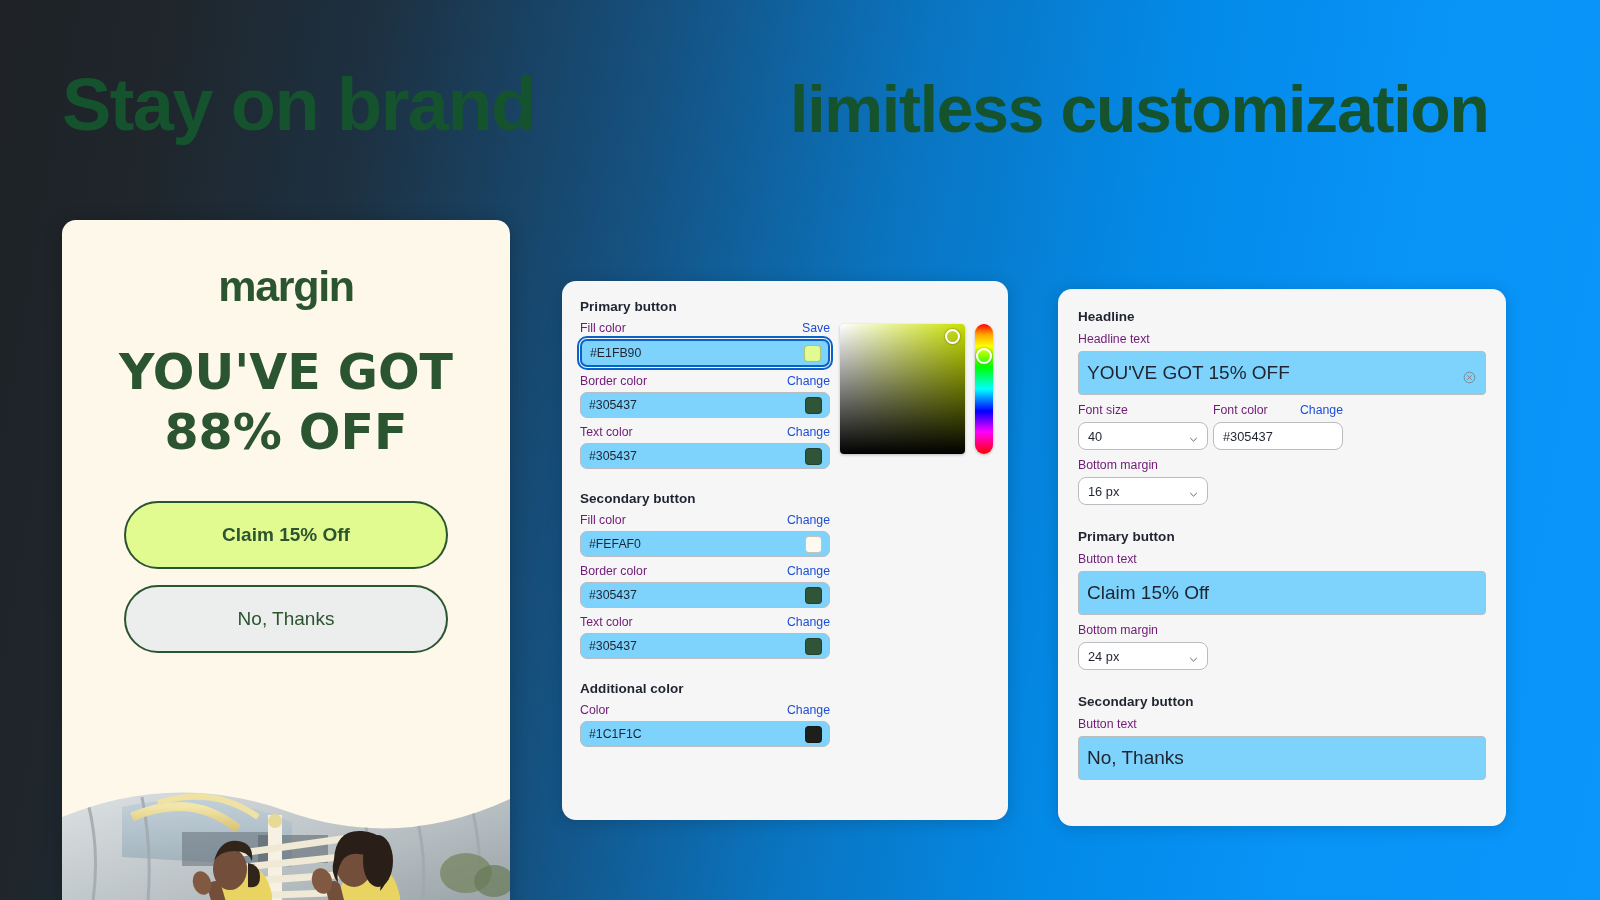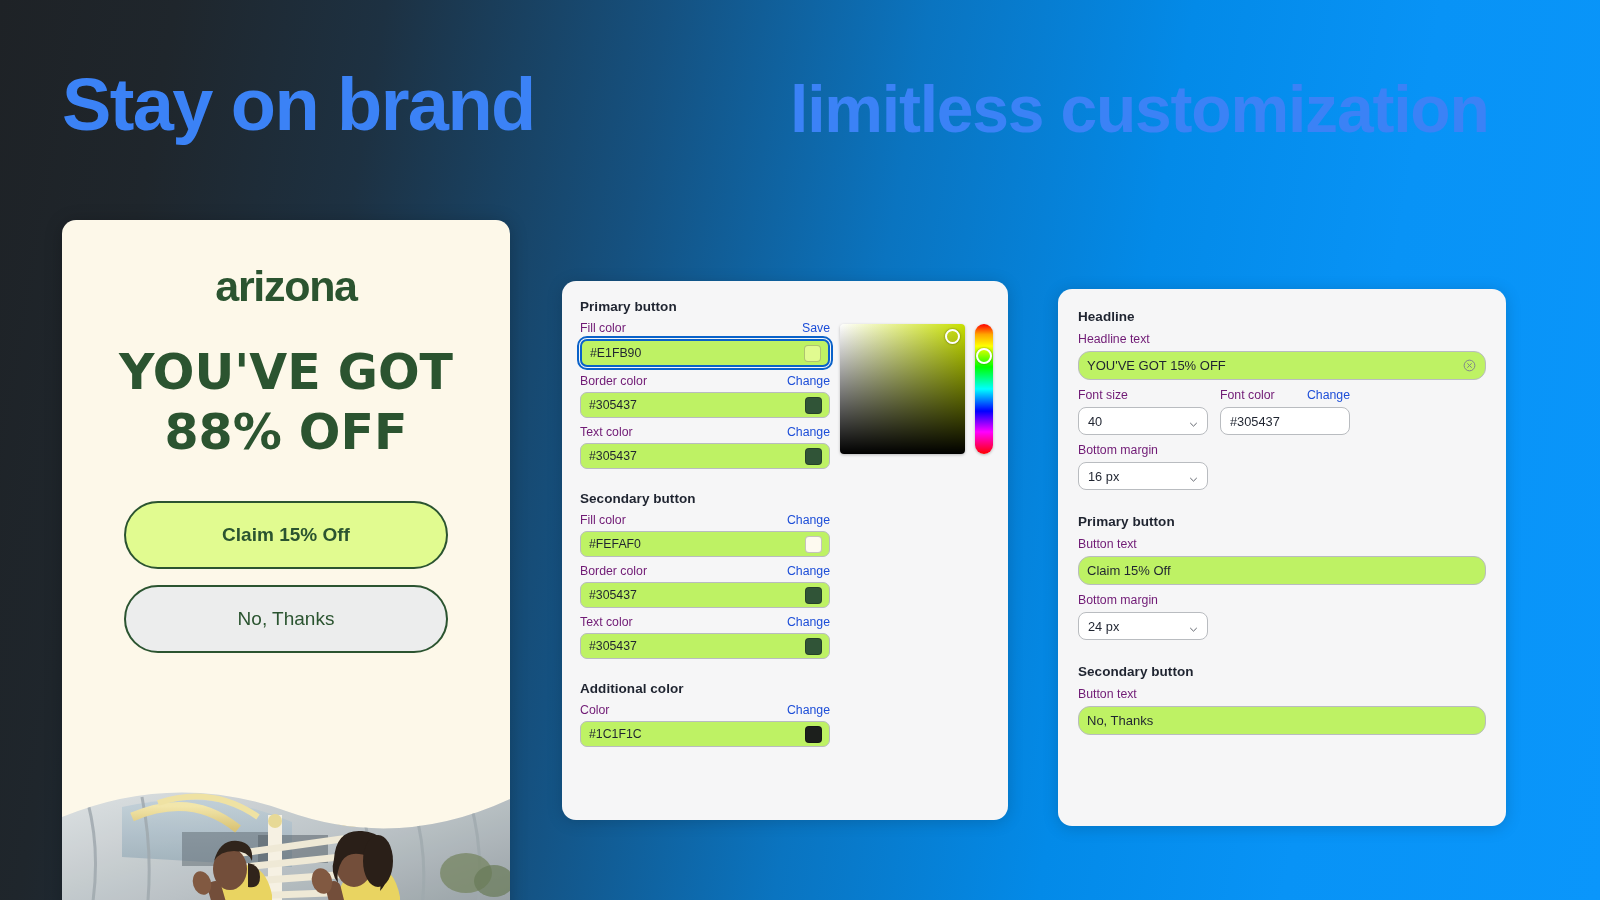--- a/index.html
+++ b/index.html
@@ -29,21 +29,21 @@
   
   .headline-row {
     position: absolute;
     top: 60px;
     left: 0;
     width: 1600px;
     height: 110px;
   }
   .hl {
     position: absolute;
-    color: #3b82f6;
+    color: #14532d;
     font-weight: 700;
     font-size: 74px;
     letter-spacing: -1.6px;
     line-height: 1;
     white-space: nowrap;
   }
   .hl-left  { left: 62px;  top: 8px; }
   .hl-right { left: 790px; top: 16px; font-size: 66px; letter-spacing: -1.2px; }
 
   
@@ -134,21 +134,21 @@
   }
   .label-row {
     display: flex;
     justify-content: space-between;
     align-items: baseline;
   }
 
   .inp {
     position: relative;
     height: 26px;
-    background: #bef264;
+    background: #7dd3fc;
     border: 1px solid #b9bcc0;
     border-radius: 7px;
     display: flex;
     align-items: center;
     padding: 0 8px;
     font-size: 12.3px;
     color: #1f2430;
   }
   .inp.focused {
     border: 2px solid #0a62c9;
@@ -241,42 +241,42 @@
     border: 2.5px solid #ffffff;
     box-sizing: border-box;
     box-shadow: 0 0 2px rgba(0,0,0,0.5);
   }
 
   
   .rp { position: absolute; left: 20px; top: 20px; width: 408px; }
   .rp-field { margin-top: 8px; }
   .rp-field .label-row { margin-bottom: 5px; }
   .rp-gap { height: 24px; }
-  .inp-wide { height: 29px; border-radius: 12px; font-size: 13px; }
+  .inp-wide { height: 44px; border-radius: 4px; font-size: 19px; }
   .clear-ico {
     position: absolute;
     right: 9px;
     width: 13px;
     height: 13px;
     color: #7e838b;
   }
-  .two-col { display: flex; gap: 12px; }
+  .two-col { display: flex; gap: 5px; }
   .col-a { width: 130px; }
   .col-b { width: 130px; }
 </style>
 </head>
 <body>
 
 <div class="headline-row">
   <div class="hl hl-left">Stay on brand</div>
   <div class="hl hl-right">limitless customization</div>
 </div>
 
 <div class="preview-card">
-  <div class="pv-logo">arizona</div>
+  <div class="pv-logo">margin</div>
   <div class="pv-head">
     <div>YOU'VE GOT</div>
     <div>88% OFF</div>
   </div>
   <div class="pv-buttons">
     <div class="pv-btn pv-btn-primary">Claim 15% Off</div>
     <div class="pv-btn pv-btn-secondary">No, Thanks</div>
   </div>
 
   <div class="pv-photo">

